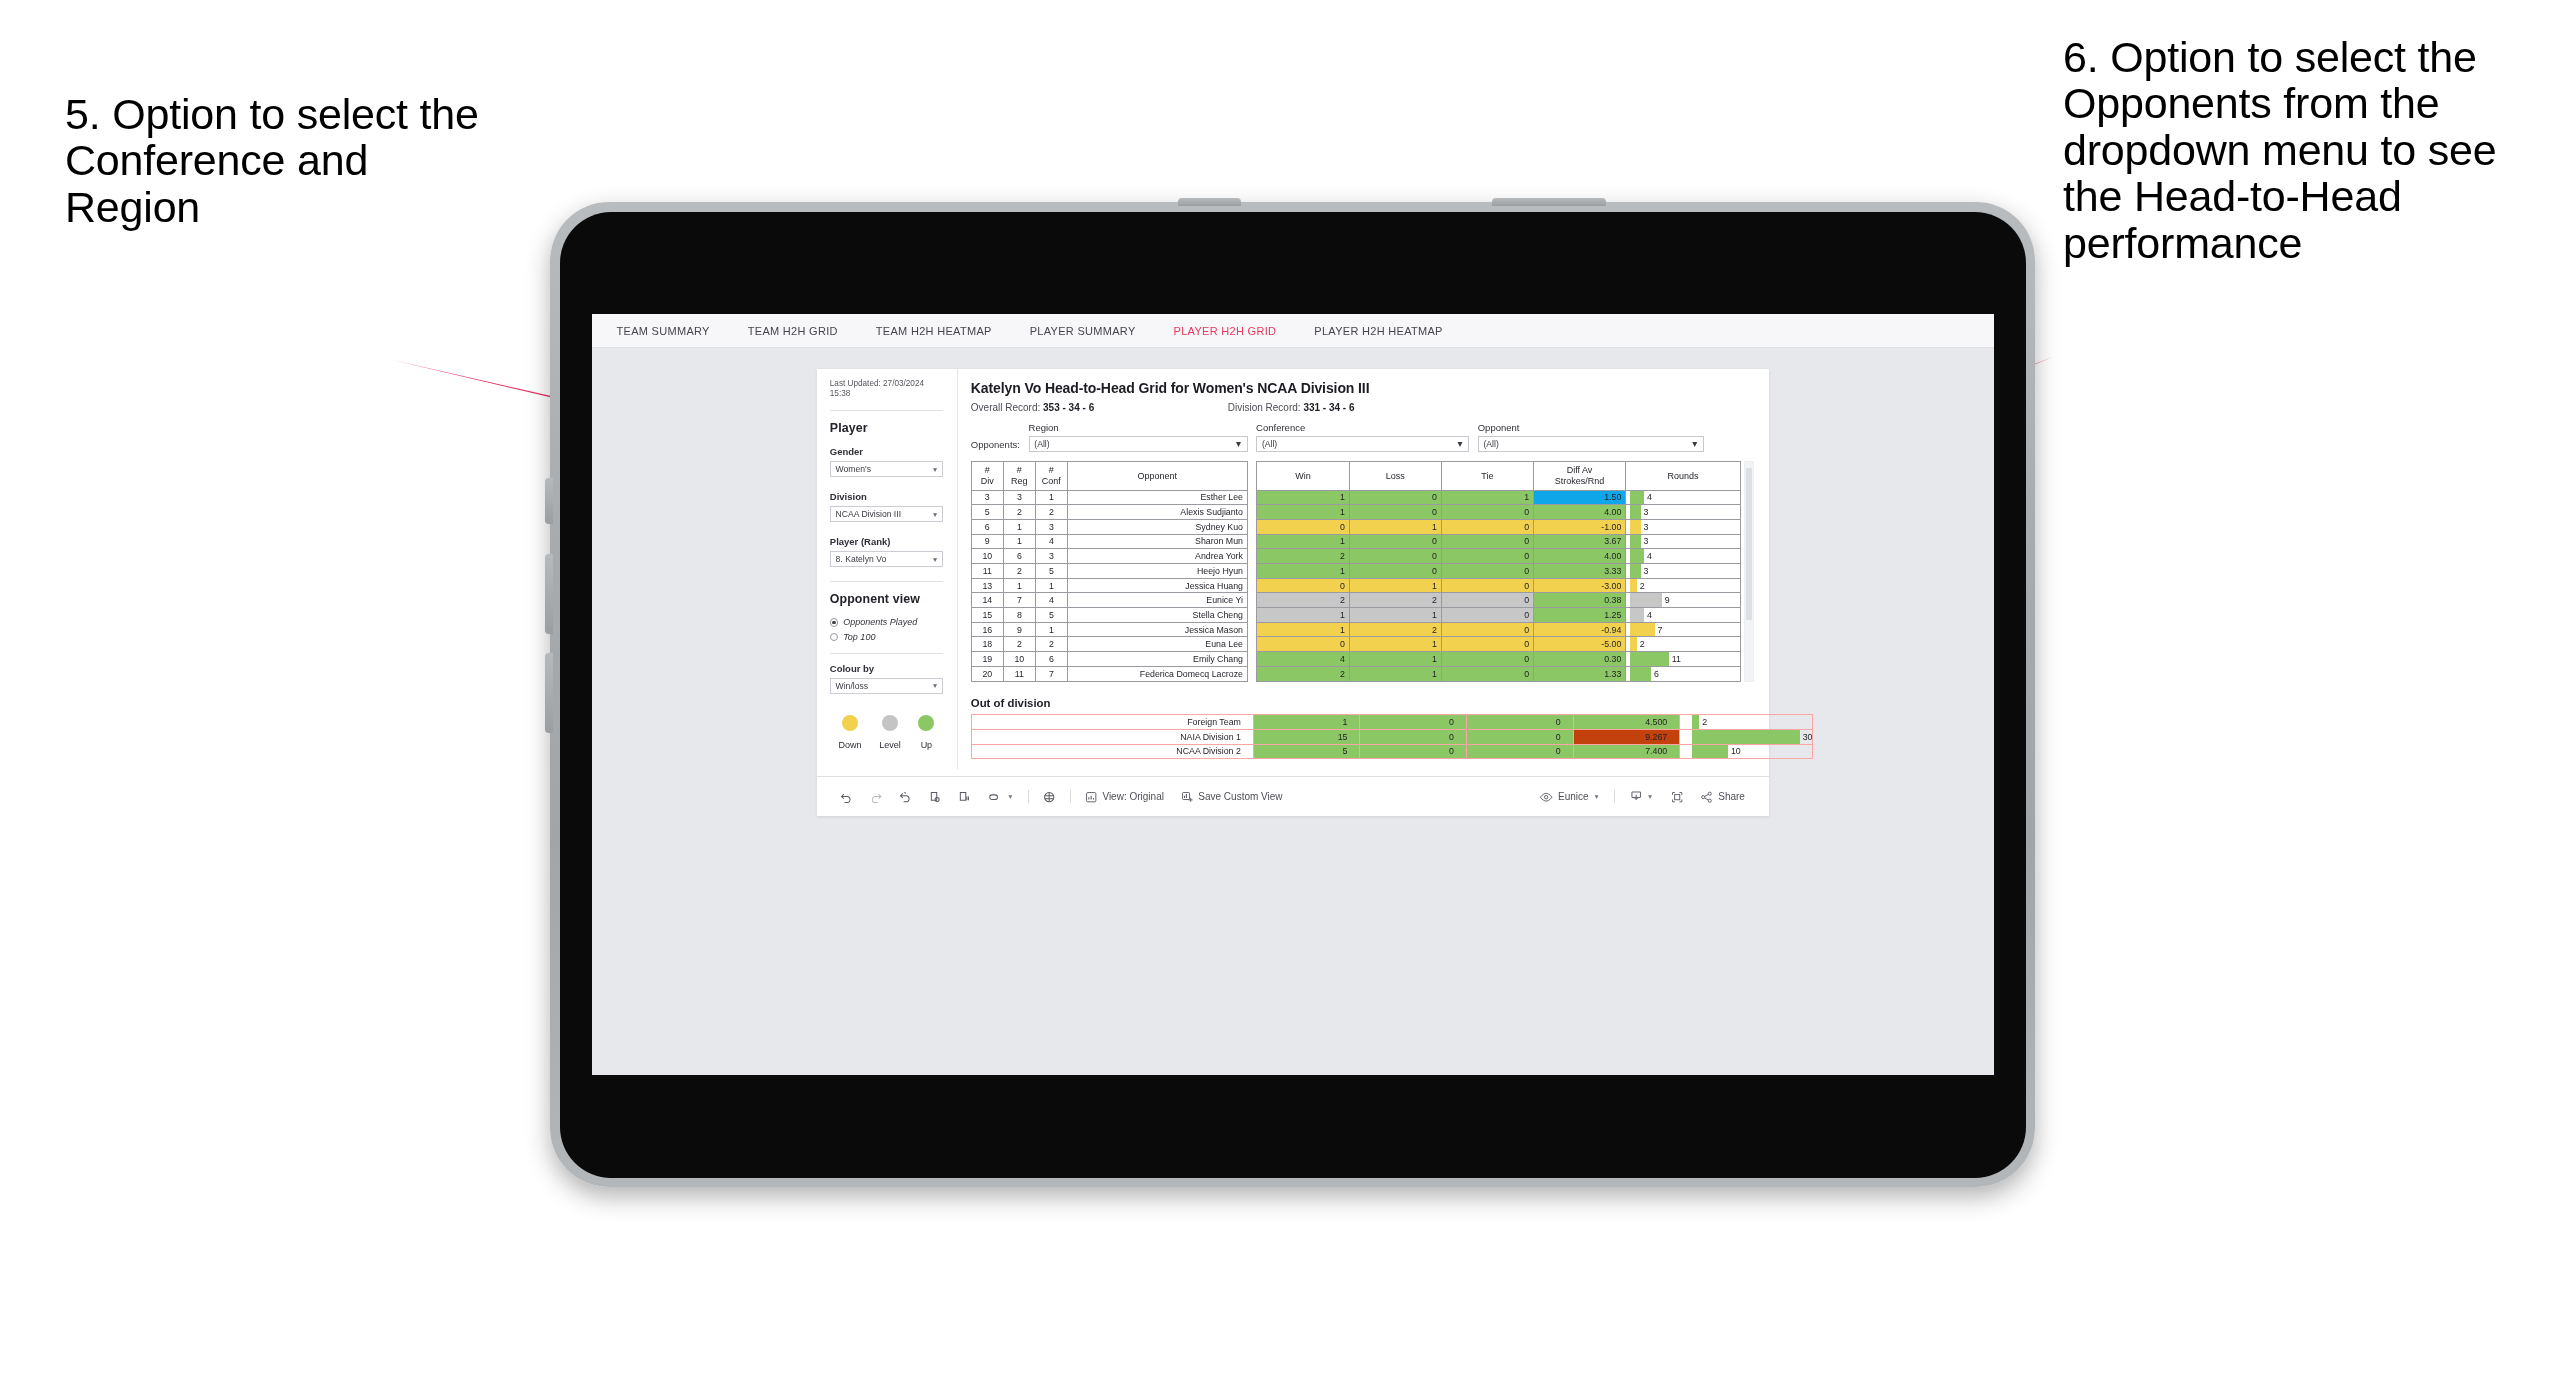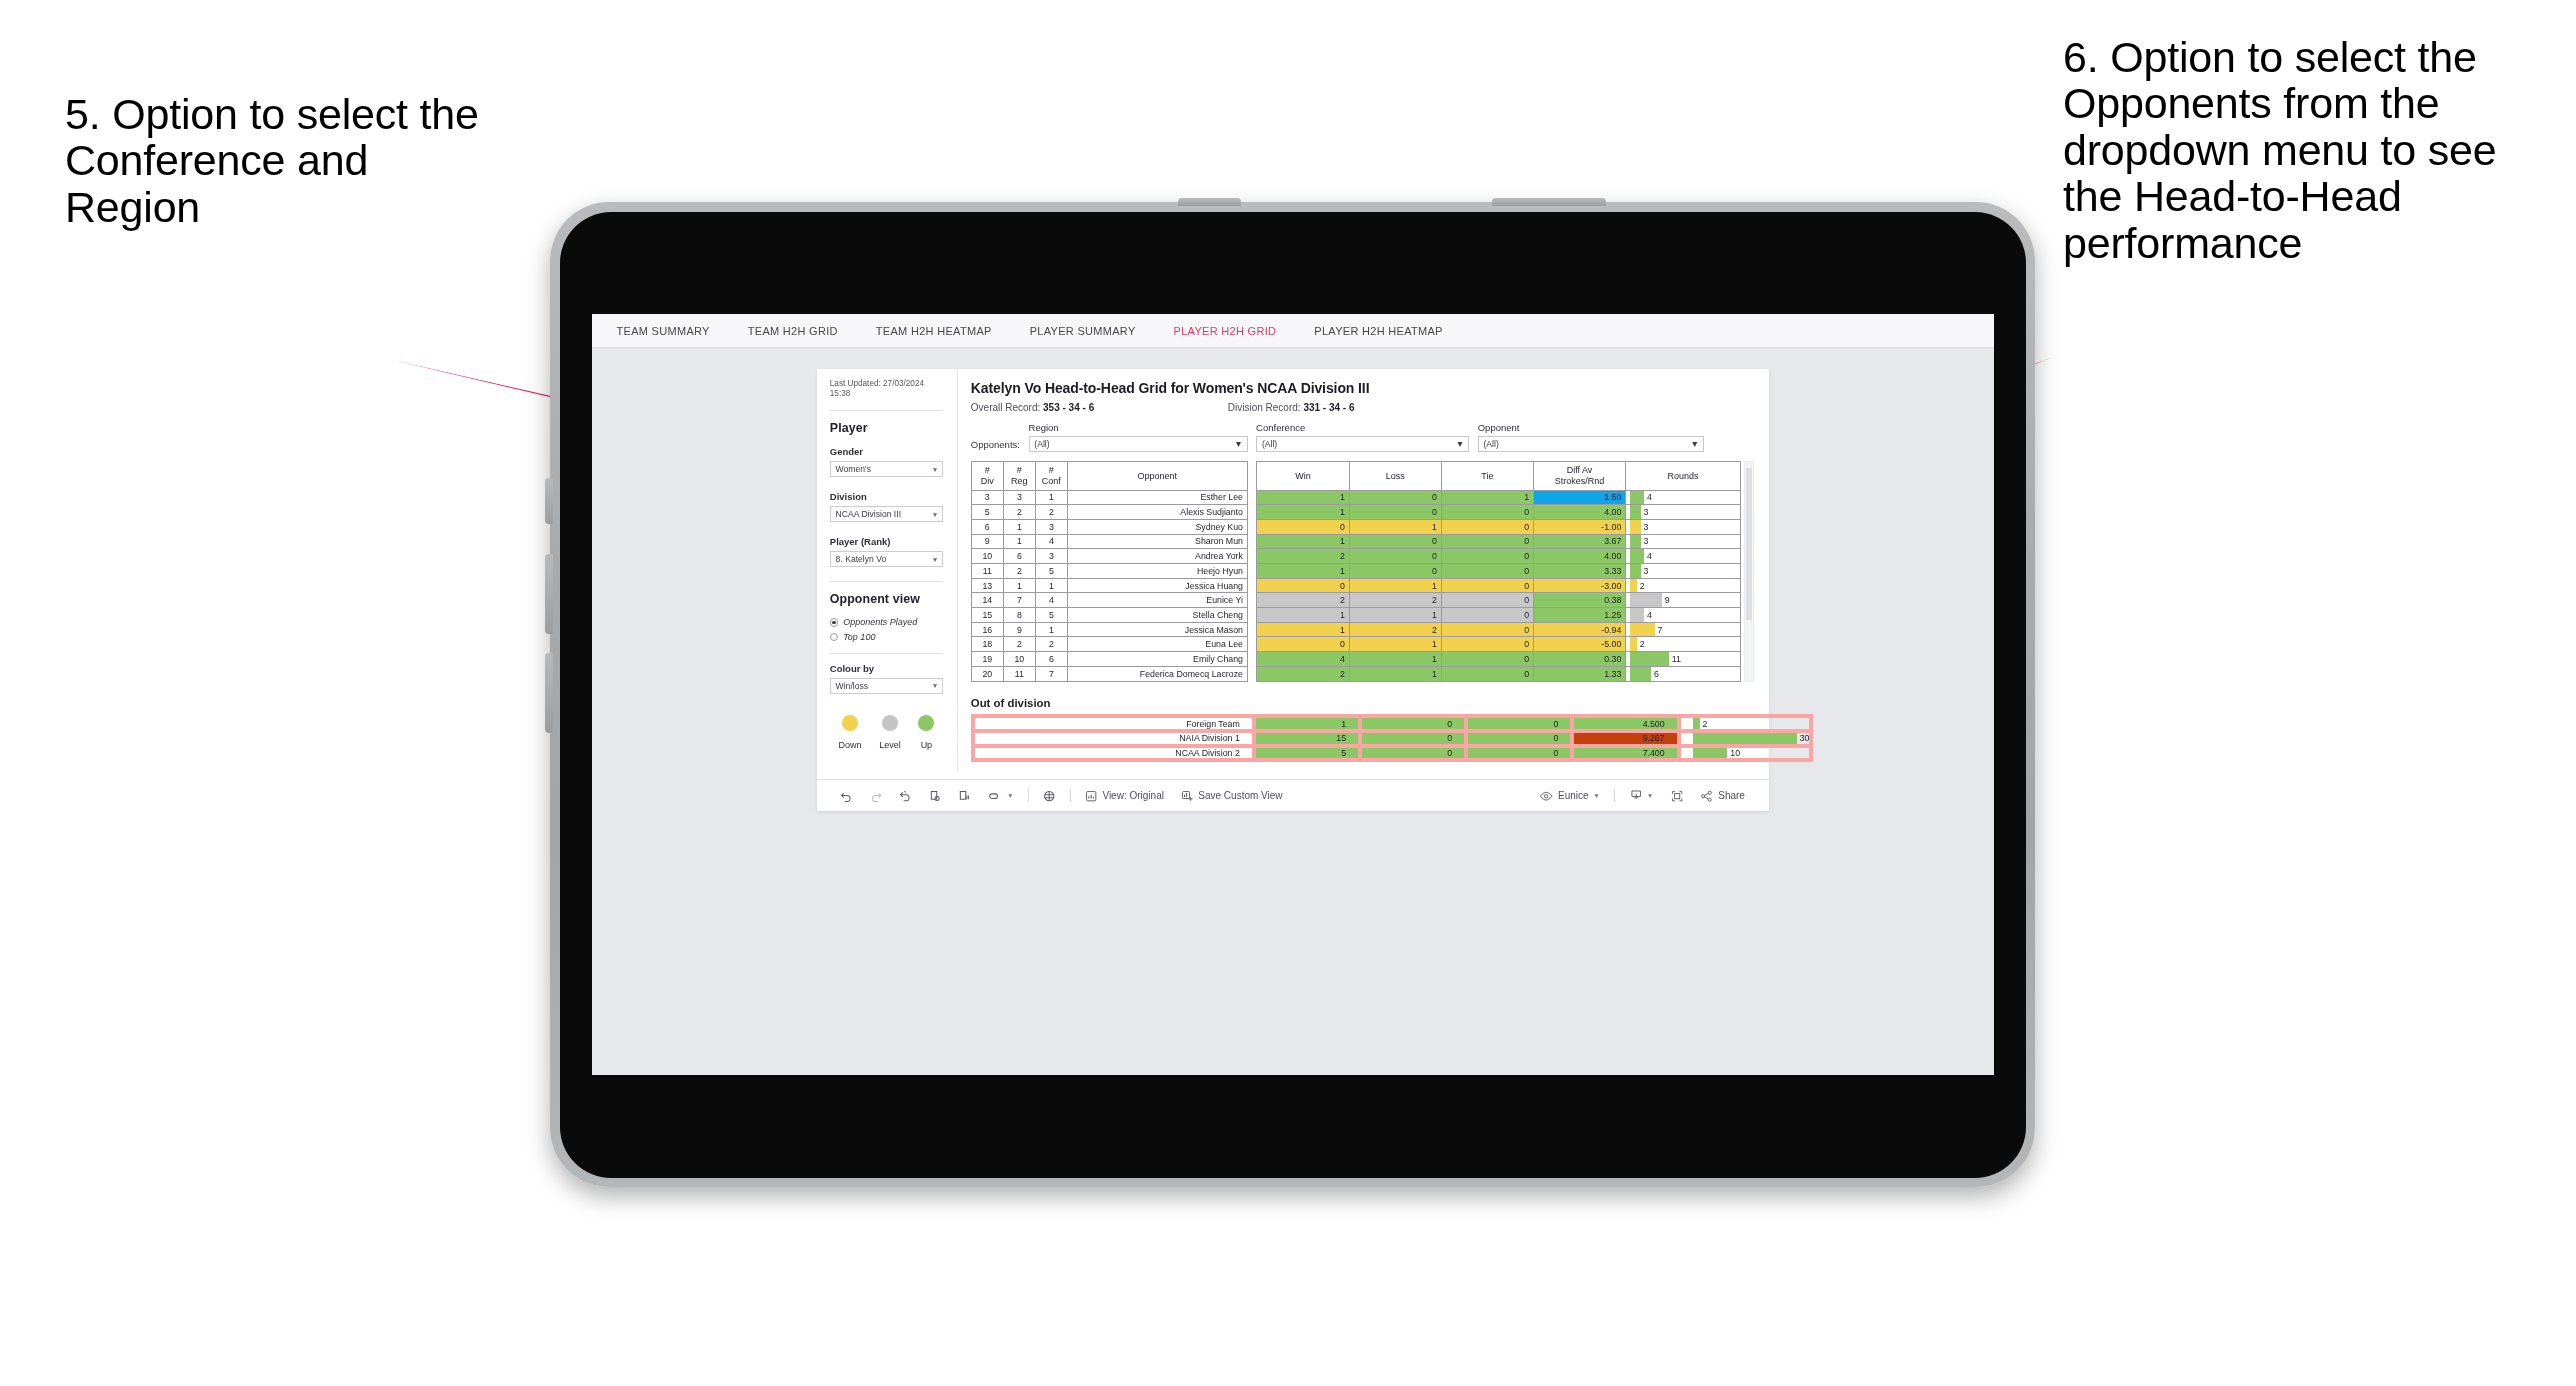--- a/index.html
+++ b/index.html
@@ -201,28 +201,28 @@
   .bar-cell { position:relative; height:100%; }
   .bar { position:absolute; left:0; top:0; bottom:0; }
   .bar-val { position:absolute; top:0; bottom:0; display:flex; align-items:center; font-size:8.8px; padding-left:2.9px; color:#1f1f27;}
   .sep-col { width: 5.7px; border:none !important; background:#fff; }
 
   .scroll-track { width: 10.5px; background:#f2f3f5; margin-left: 2.9px; position:relative; border:1px solid #eceef1; }
   .scroll-thumb { position:absolute; left:1px; right:1px; top:5.7px; height: 152px; background:#dcdfe3; }
 
   .oodiv-h { font-size: 11.4px; font-weight:700; color:#1d1d25; margin: 15px 0 5.7px; }
   table.g2 { border-collapse: collapse; table-layout: fixed; width: 842px; font-size:8.8px; }
-  table.g2 td { border:4px solid #fca5a5; height: 14.7px; padding: 0 12px; color:#1f1f27;}
+  table.g2 td { border:1px solid #fca5a5; height: 14.7px; padding: 0 12px; color:#1f1f27;}
   .o-name { width: 217px; text-align:right; padding-right:5.7px;}
   .o-num { width: 82px; text-align:right; padding-right:5.7px;}
 
   
   .toolbar {
     border-top: 1px solid #e0e0e4;
-    height: 32px; display:flex; align-items:center; gap: 0;
+    height: 40px; display:flex; align-items:center; gap: 0;
     padding: 0 15px; margin-top: 7.6px; font-size: 10px; color:#4e4e57;
   }
   .tb { display:flex; align-items:center; gap:4.8px; padding: 0 8.6px; cursor:pointer; white-space:nowrap;}
   .tb svg { display:block; }
   .tb-div { width:1px; height:13.3px; background:#d8d8dd; margin: 0 5.7px; }
   .tb-spacer { flex:1; }
 </style>
 </head>
 <body>
 

